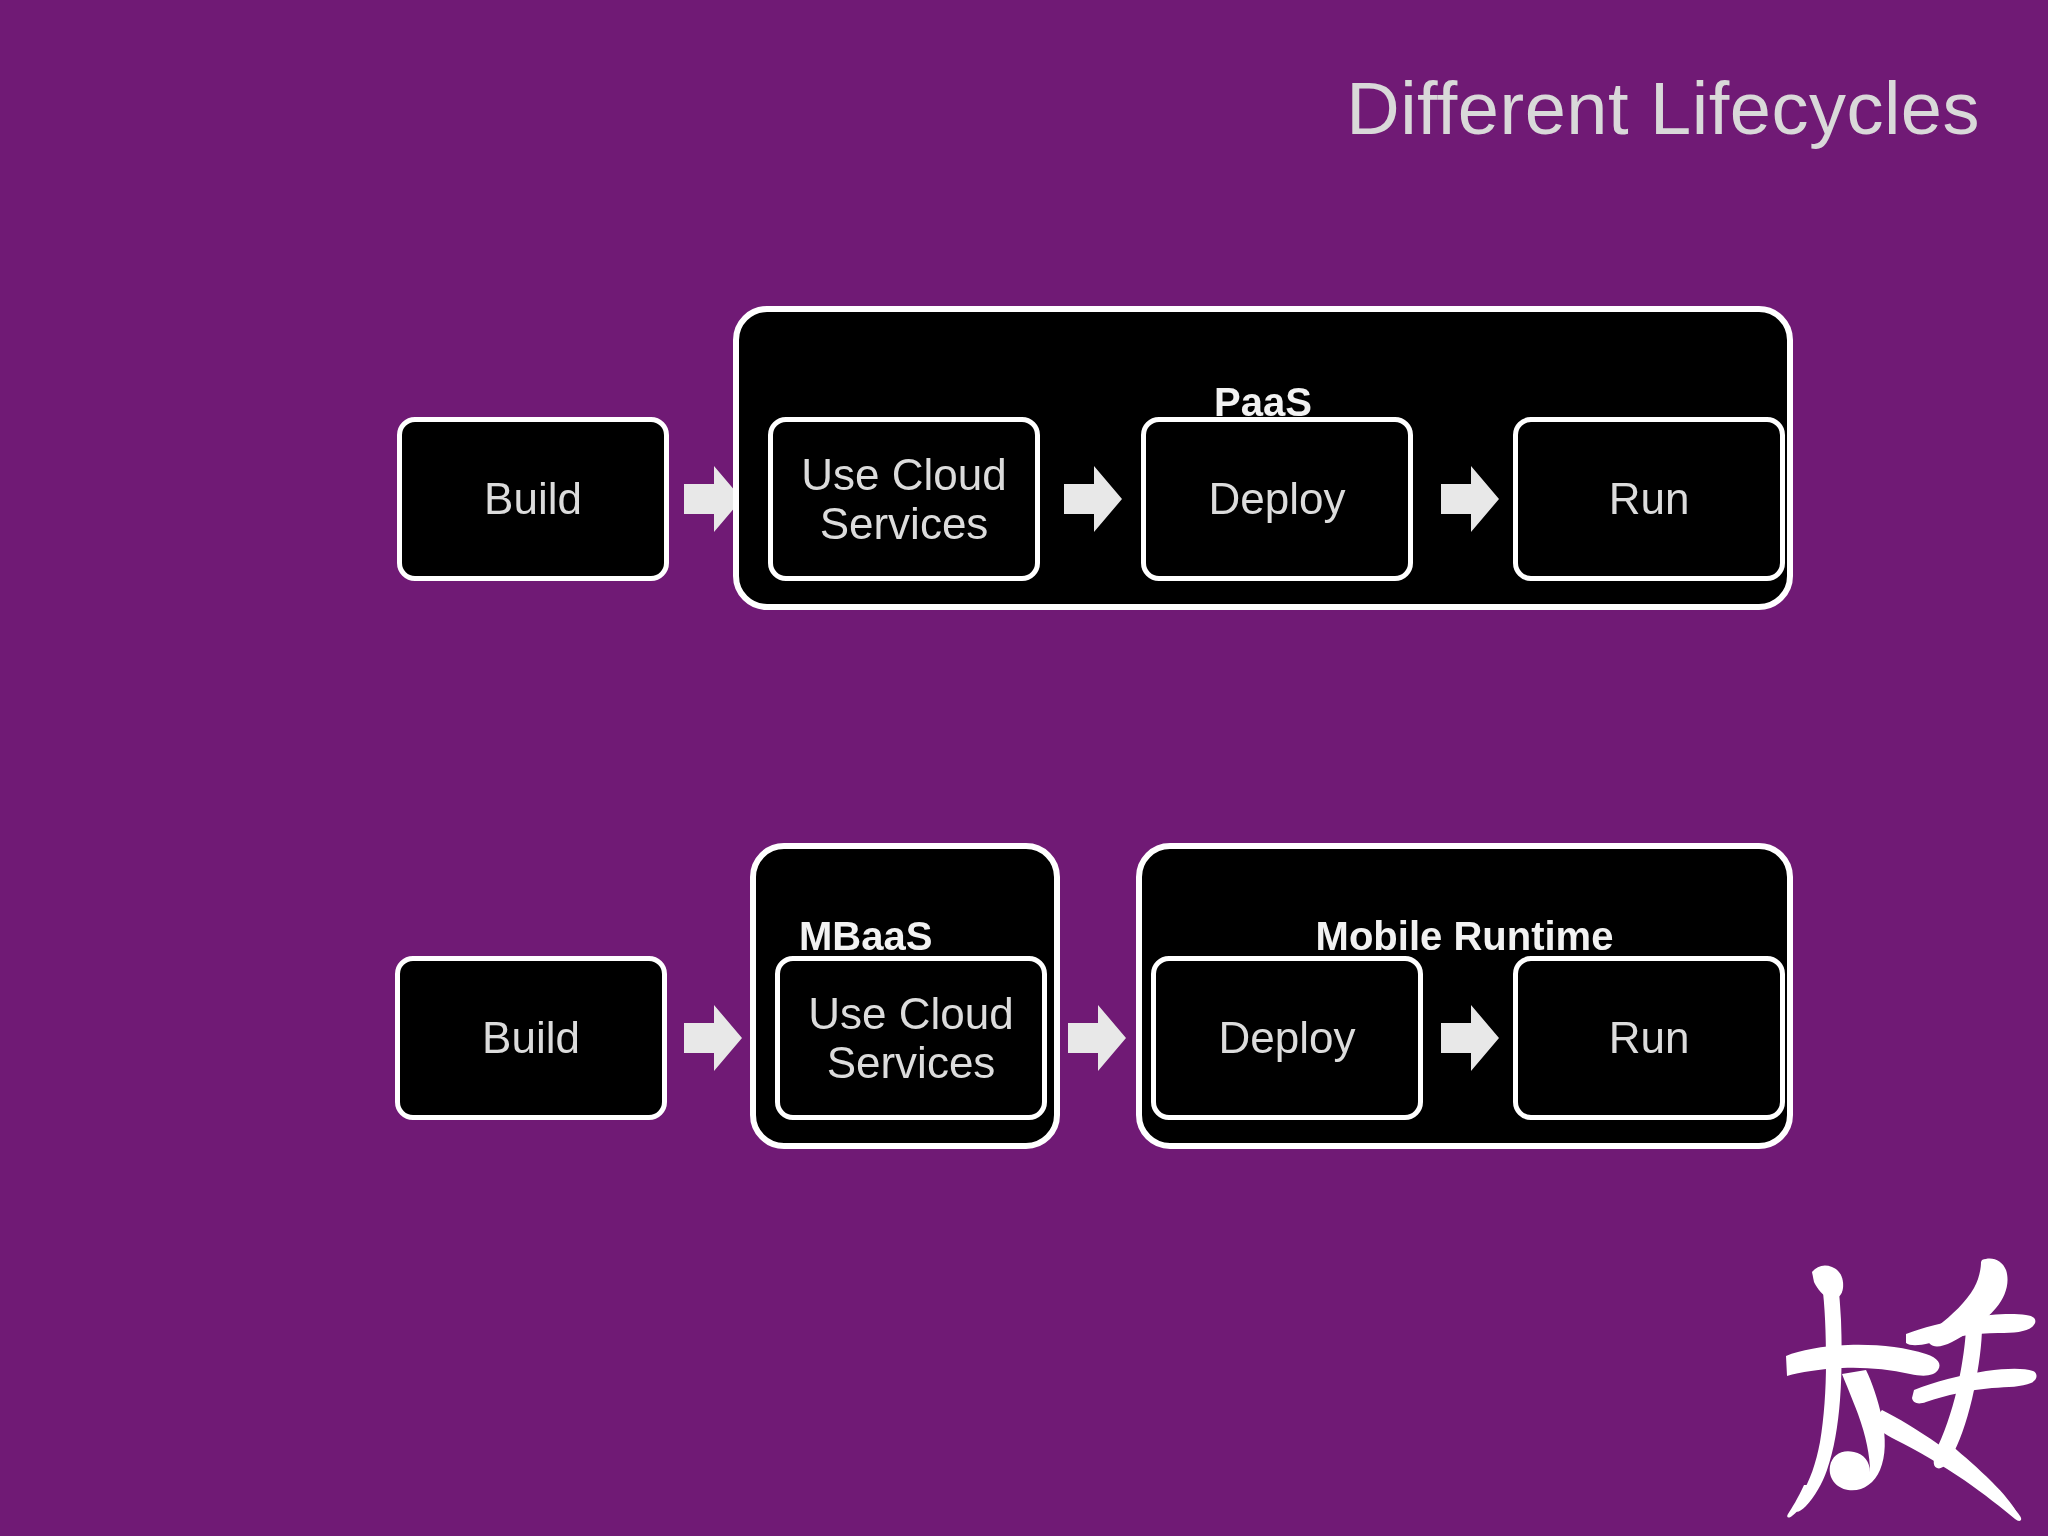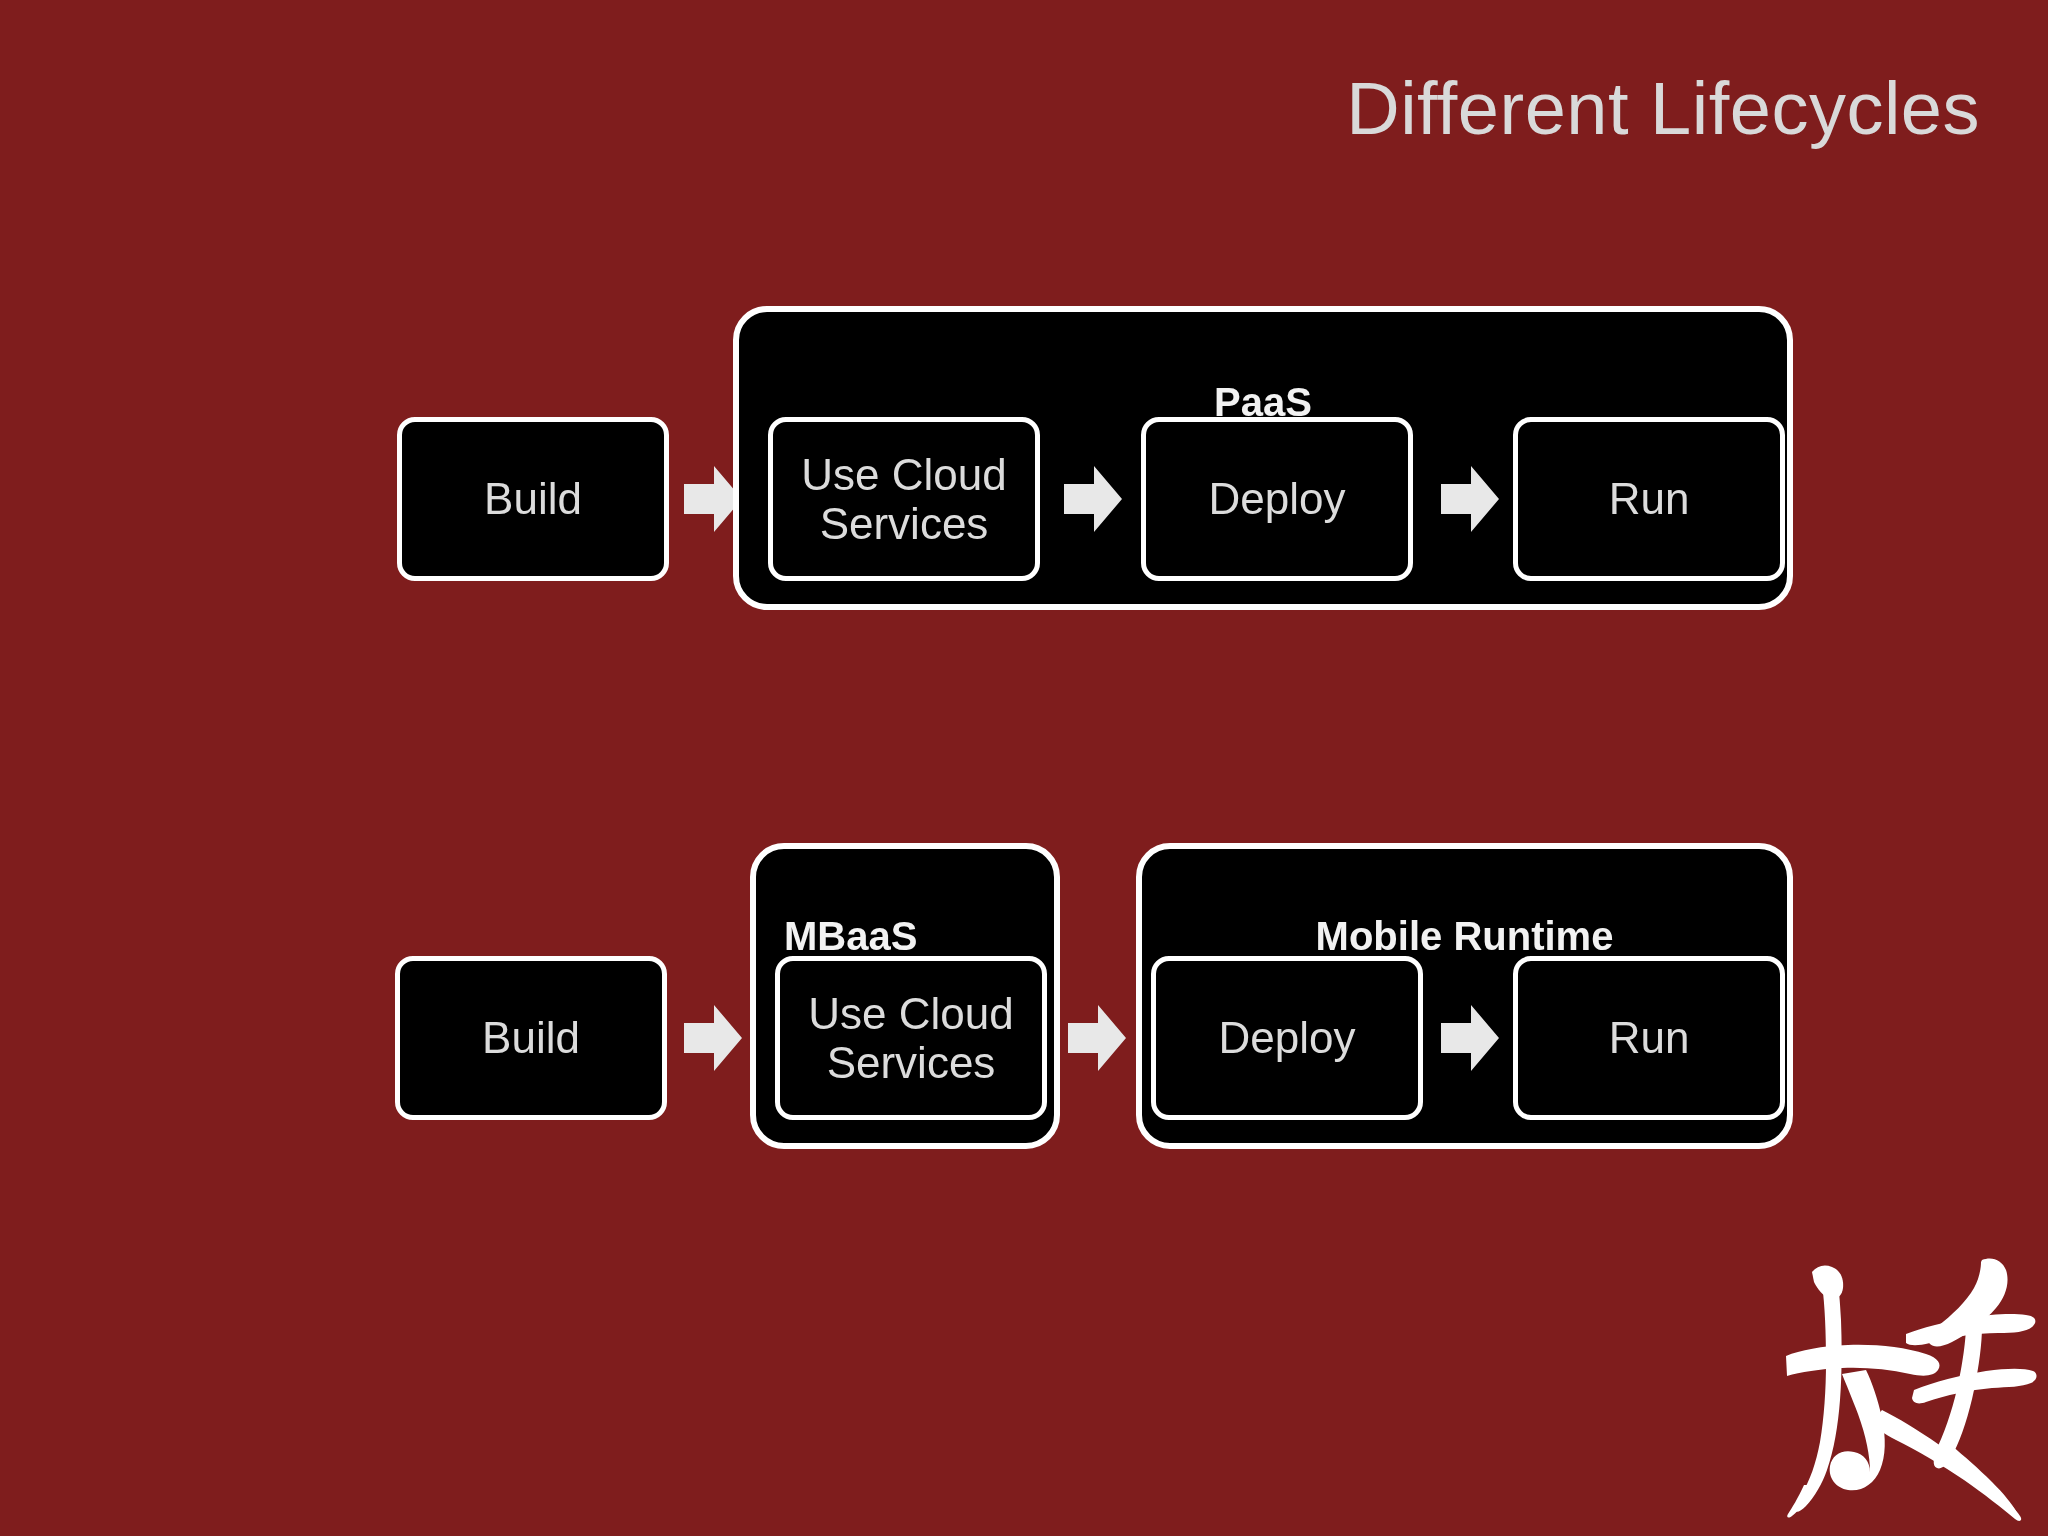--- a/index.html
+++ b/index.html
@@ -11,21 +11,21 @@
     width: 2048px;
     height: 1536px;
     overflow: hidden;
     font-family: "Liberation Sans", sans-serif;
     position: relative;
   }
 
   #slide {
     position: absolute;
     inset: 0;
-    background: #7f1d1d;
+    background: #701a75;
   }
 
   
   .slide-title {
     position: absolute;
     right: 68px;
     top: 72px;
     font-size: 74px;
     line-height: 1.0;
     color: #d9d9d9;
@@ -141,21 +141,21 @@
     <span class="node-label">Build</span>
   </div>
 
   <div class="arrow" style="left:684px; top:1005px;">
     <svg width="58" height="66" viewBox="0 0 58 66">
       <polygon points="0,18 30,18 30,0 58,33 30,66 30,48 0,48" fill="#e8e8e8"></polygon>
     </svg>
   </div>
 
   <div class="group" style="left:750px; top:843px; width:310px; height:306px;">
-    <div class="group-title left" style="top:25px; left:28px;">MBaaS</div>
+    <div class="group-title left" style="top:25px; left:43px;">MBaaS</div>
   </div>
 
   <div class="node" style="left:775px; top:956px; width:272px; height:164px;">
     <span class="node-label">Use Cloud
 Services</span>
   </div>
 
   <div class="arrow" style="left:1068px; top:1005px;">
     <svg width="58" height="66" viewBox="0 0 58 66">
       <polygon points="0,18 30,18 30,0 58,33 30,66 30,48 0,48" fill="#e8e8e8"></polygon>

